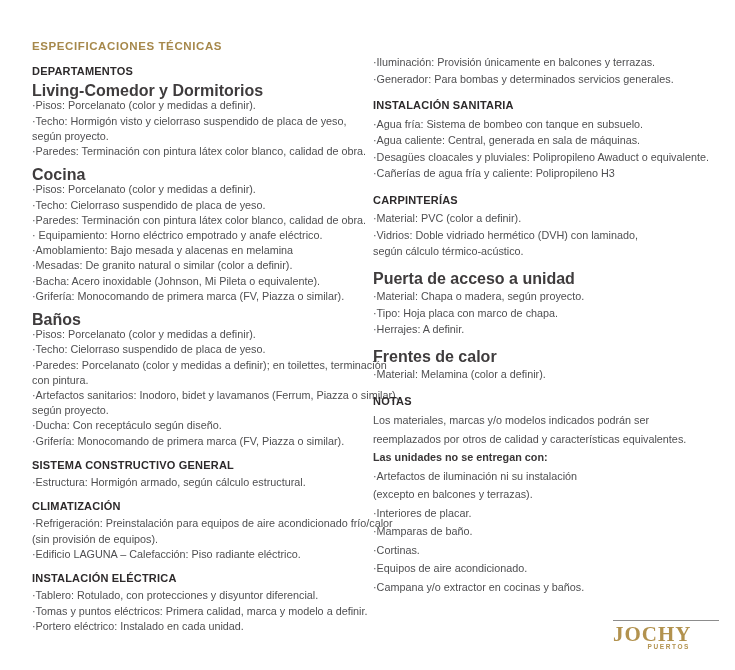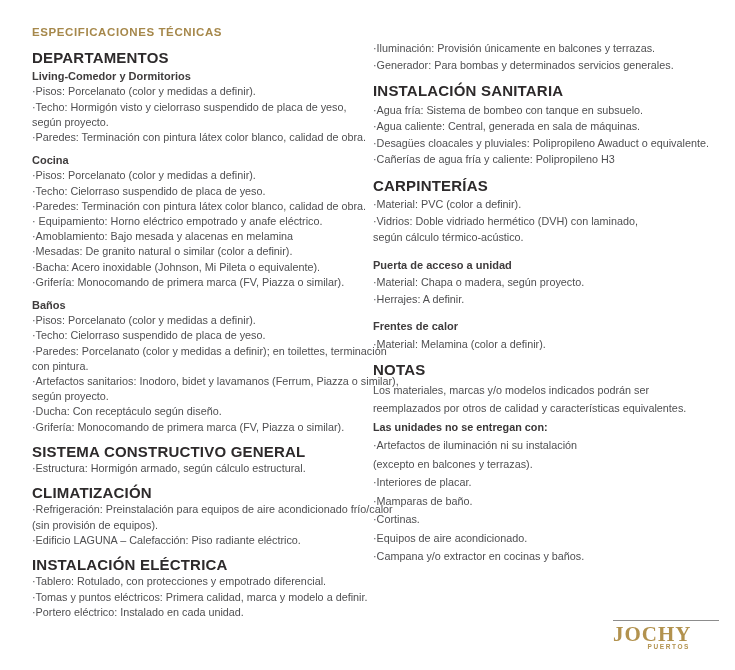--- a/index.html
+++ b/index.html
@@ -3,35 +3,35 @@
 <meta charset="utf-8">
 <style>
   * { margin:0; padding:0; box-sizing:border-box; }
   html,body { background:#ffffff; }
   body {
     width:735px; height:670px; overflow:hidden; position:relative;
     font-family:"Liberation Sans", sans-serif;
     color:#4f4f51;
     -webkit-font-smoothing:antialiased;
   }
-  .cols { display:flex; padding:24px 0 0 32px; }
+  .cols { display:flex; padding:38px 0 0 32px; }
   .col-left  { width:341px; flex:none; font-size:10.8px; line-height:15.2px; }
   .col-right { width:340px; flex:none; font-size:10.8px; line-height:16.5px; padding-top:16px; }
 
   .title {
     color:#a6884b; font-weight:bold; font-size:11.5px;
     letter-spacing:.6px; line-height:16px; margin-bottom:10px;
   }
   .sh {
-    color:#2d2a2b; font-weight:bold; font-size:15px;
+    color:#2d2a2b; font-weight:bold; font-size:11px;
     letter-spacing:.2px; margin-bottom:2px;
   }
   .col-left .sh { line-height:15.2px; }
   .col-right .sh { line-height:16.5px; }
-  .sub { color:#3f3c3d; font-weight:bold; font-size:11px; }
+  .sub { color:#3f3c3d; font-weight:bold; font-size:16px; }
   .col-left .sub { margin-top:4px; }
   .col-left .grp + .grp { margin-top:8px; }
   .col-left .sec + .sec, .col-left .grp + .sec { margin-top:9px; }
   .col-right .sec + .sec { margin-top:10px; }
   .col-right .grp + .grp { margin-top:11px; }
   .col-right .sub { margin-bottom:1px; margin-top:2px; }
   .col-right .grp:first-of-type .sub { margin-top:2px; }
   .ln { white-space:nowrap; }
   .notas-ln { line-height:18.5px; white-space:nowrap; }
   .bold-ln { font-weight:bold; color:#3a3738; }
@@ -105,21 +105,21 @@
       <div class="grp">
         <div class="ln">·Refrigeración: Preinstalación para equipos de aire acondicionado frío/calor</div>
         <div class="ln">(sin provisión de equipos).</div>
         <div class="ln">·Edificio LAGUNA – Calefacción: Piso radiante eléctrico.</div>
       </div>
     </div>
 
     <div class="sec">
       <div class="sh">INSTALACIÓN ELÉCTRICA</div>
       <div class="grp">
-        <div class="ln">·Tablero: Rotulado, con protecciones y empotrado diferencial.</div>
+        <div class="ln">·Tablero: Rotulado, con protecciones y disyuntor diferencial.</div>
         <div class="ln">·Tomas y puntos eléctricos: Primera calidad, marca y modelo a definir.</div>
         <div class="ln">·Portero eléctrico: Instalado en cada unidad.</div>
       </div>
     </div>
   </div>
 
   <div class="col-right">
 
     <div class="sec">
       <div class="grp">
@@ -143,20 +143,21 @@
 
       <div class="grp">
         <div class="ln">·Material: PVC (color a definir).</div>
         <div class="ln">·Vidrios: Doble vidriado hermético (DVH) con laminado,</div>
         <div class="ln">según cálculo térmico-acústico.</div>
       </div>
 
       <div class="grp">
         <div class="sub">Puerta de acceso a unidad</div>
         <div class="ln">·Material: Chapa o madera, según proyecto.</div>
+        <div class="ln">·Tipo: Hoja placa con marco de chapa.</div>
         <div class="ln">·Herrajes: A definir.</div>
       </div>
 
       <div class="grp">
         <div class="sub">Frentes de calor</div>
         <div class="ln">·Material: Melamina (color a definir).</div>
       </div>
     </div>
 
     <div class="sec">

